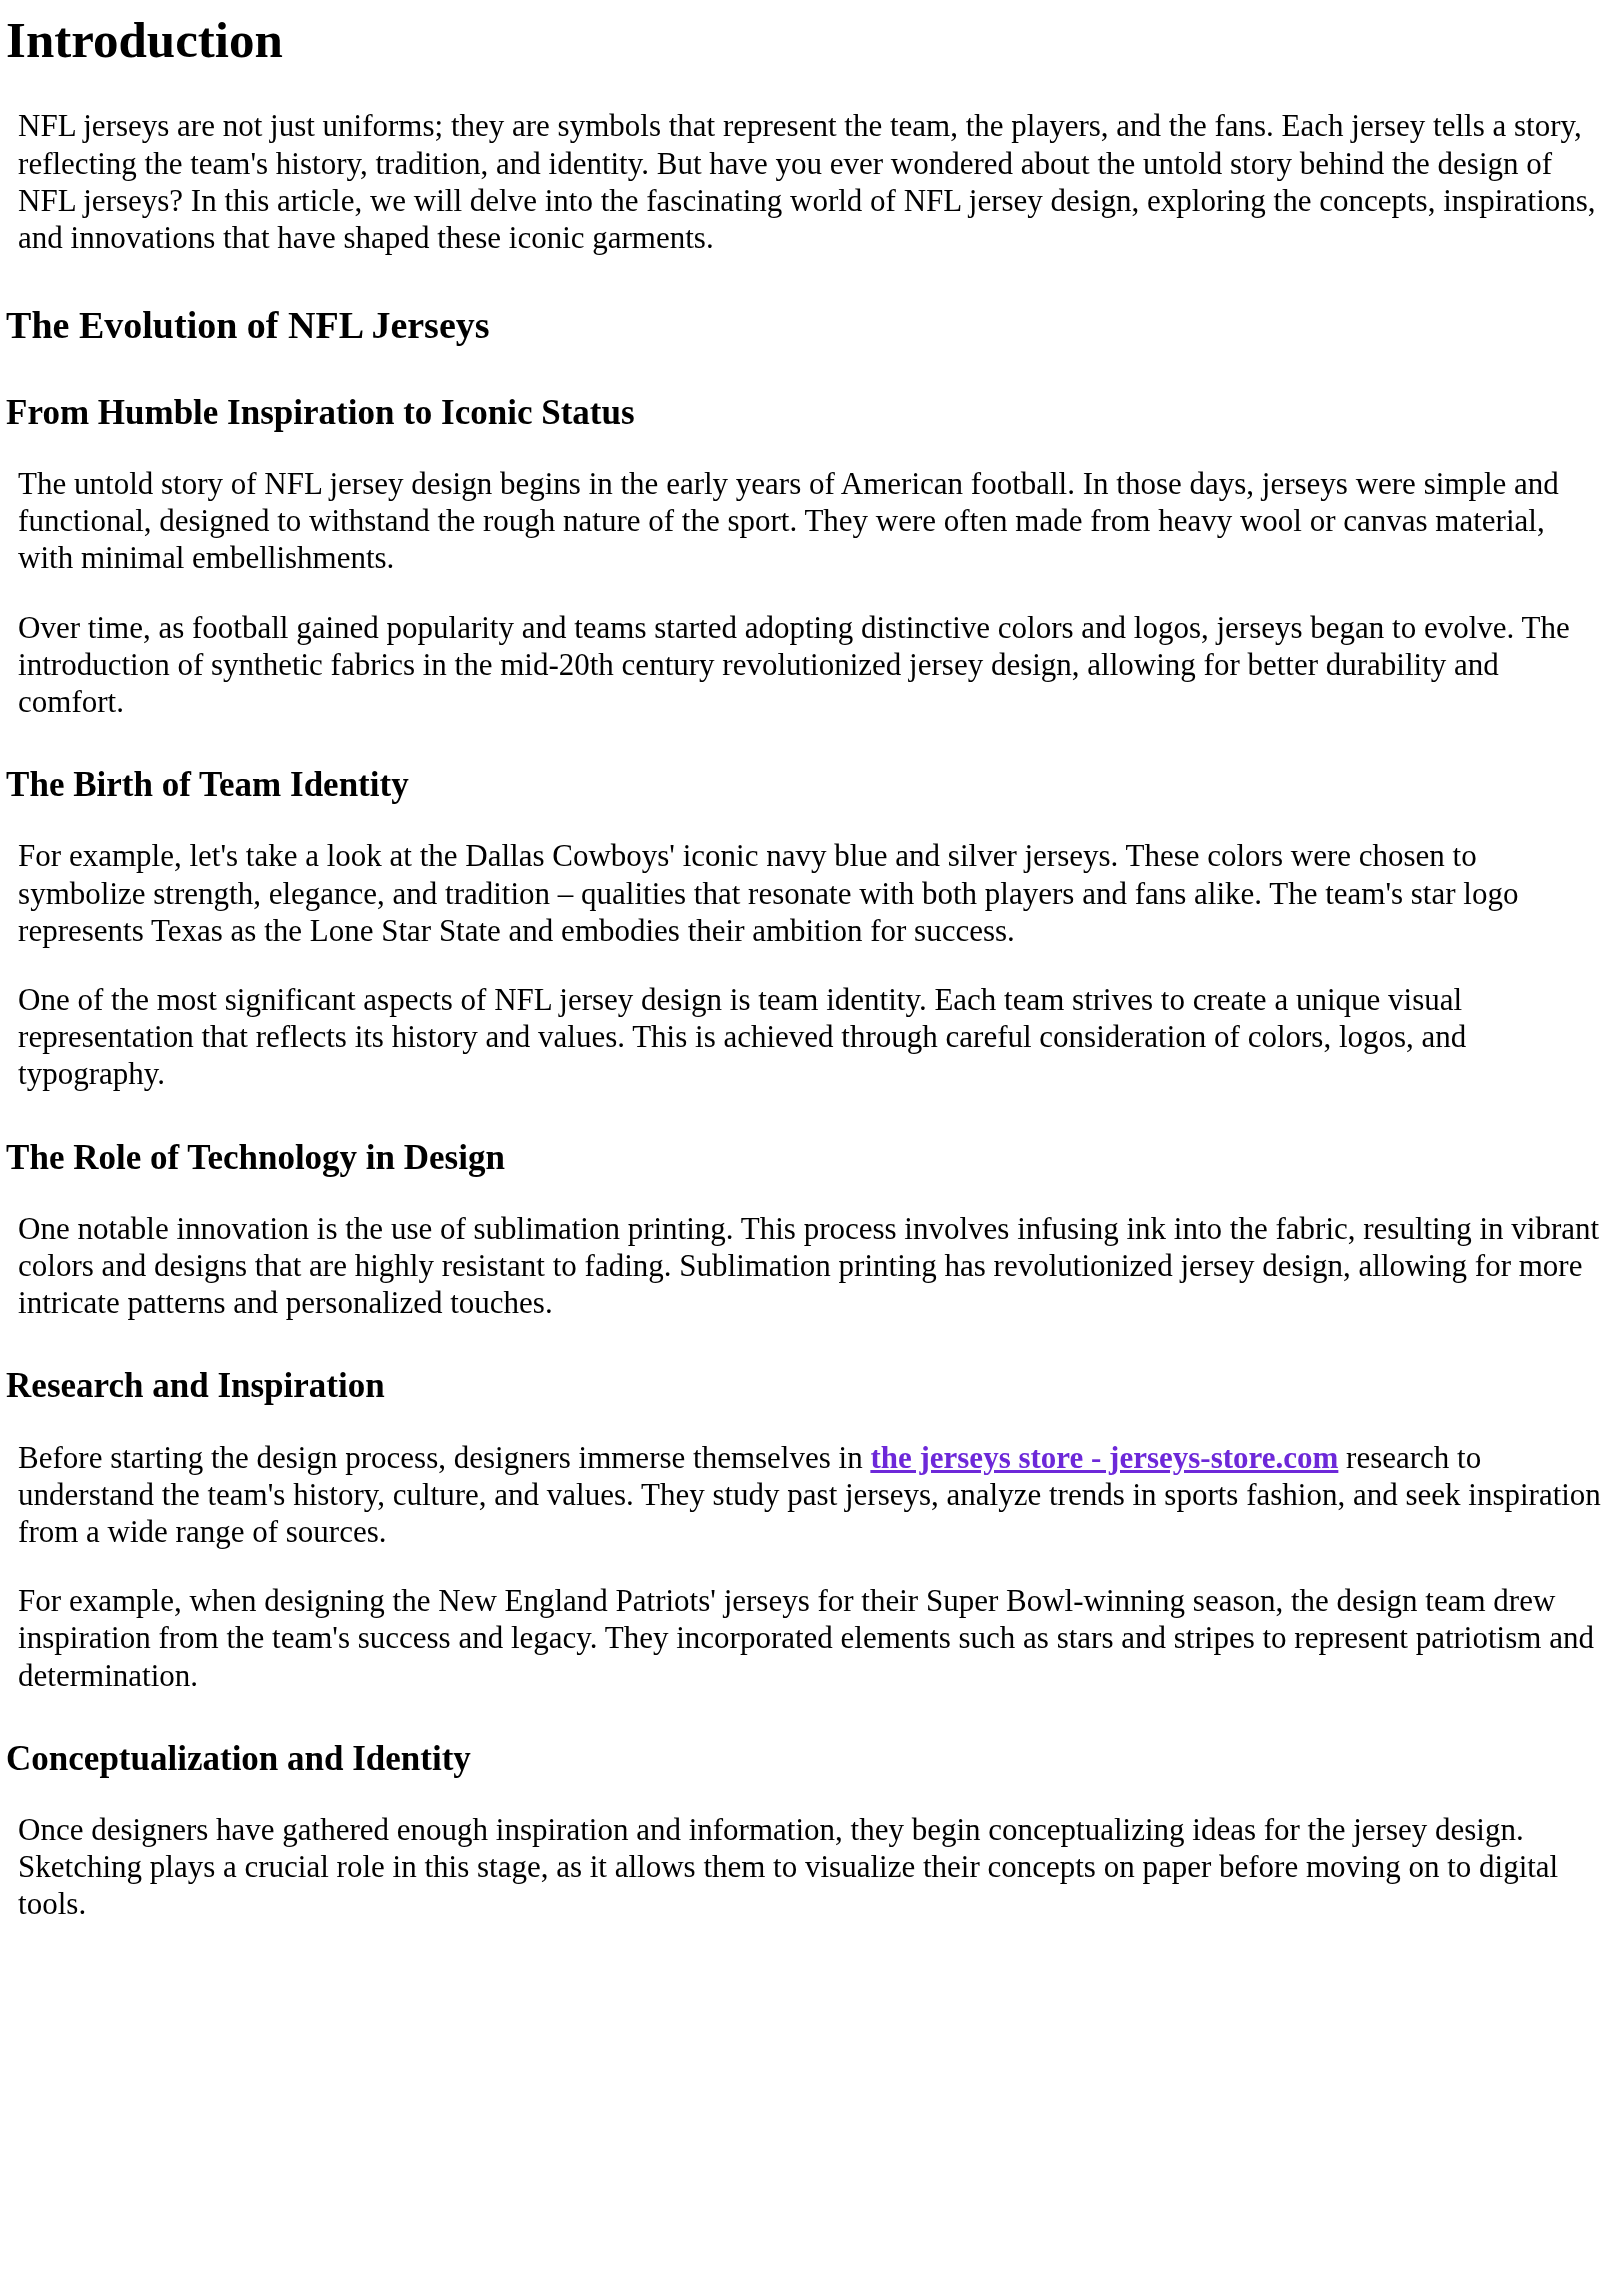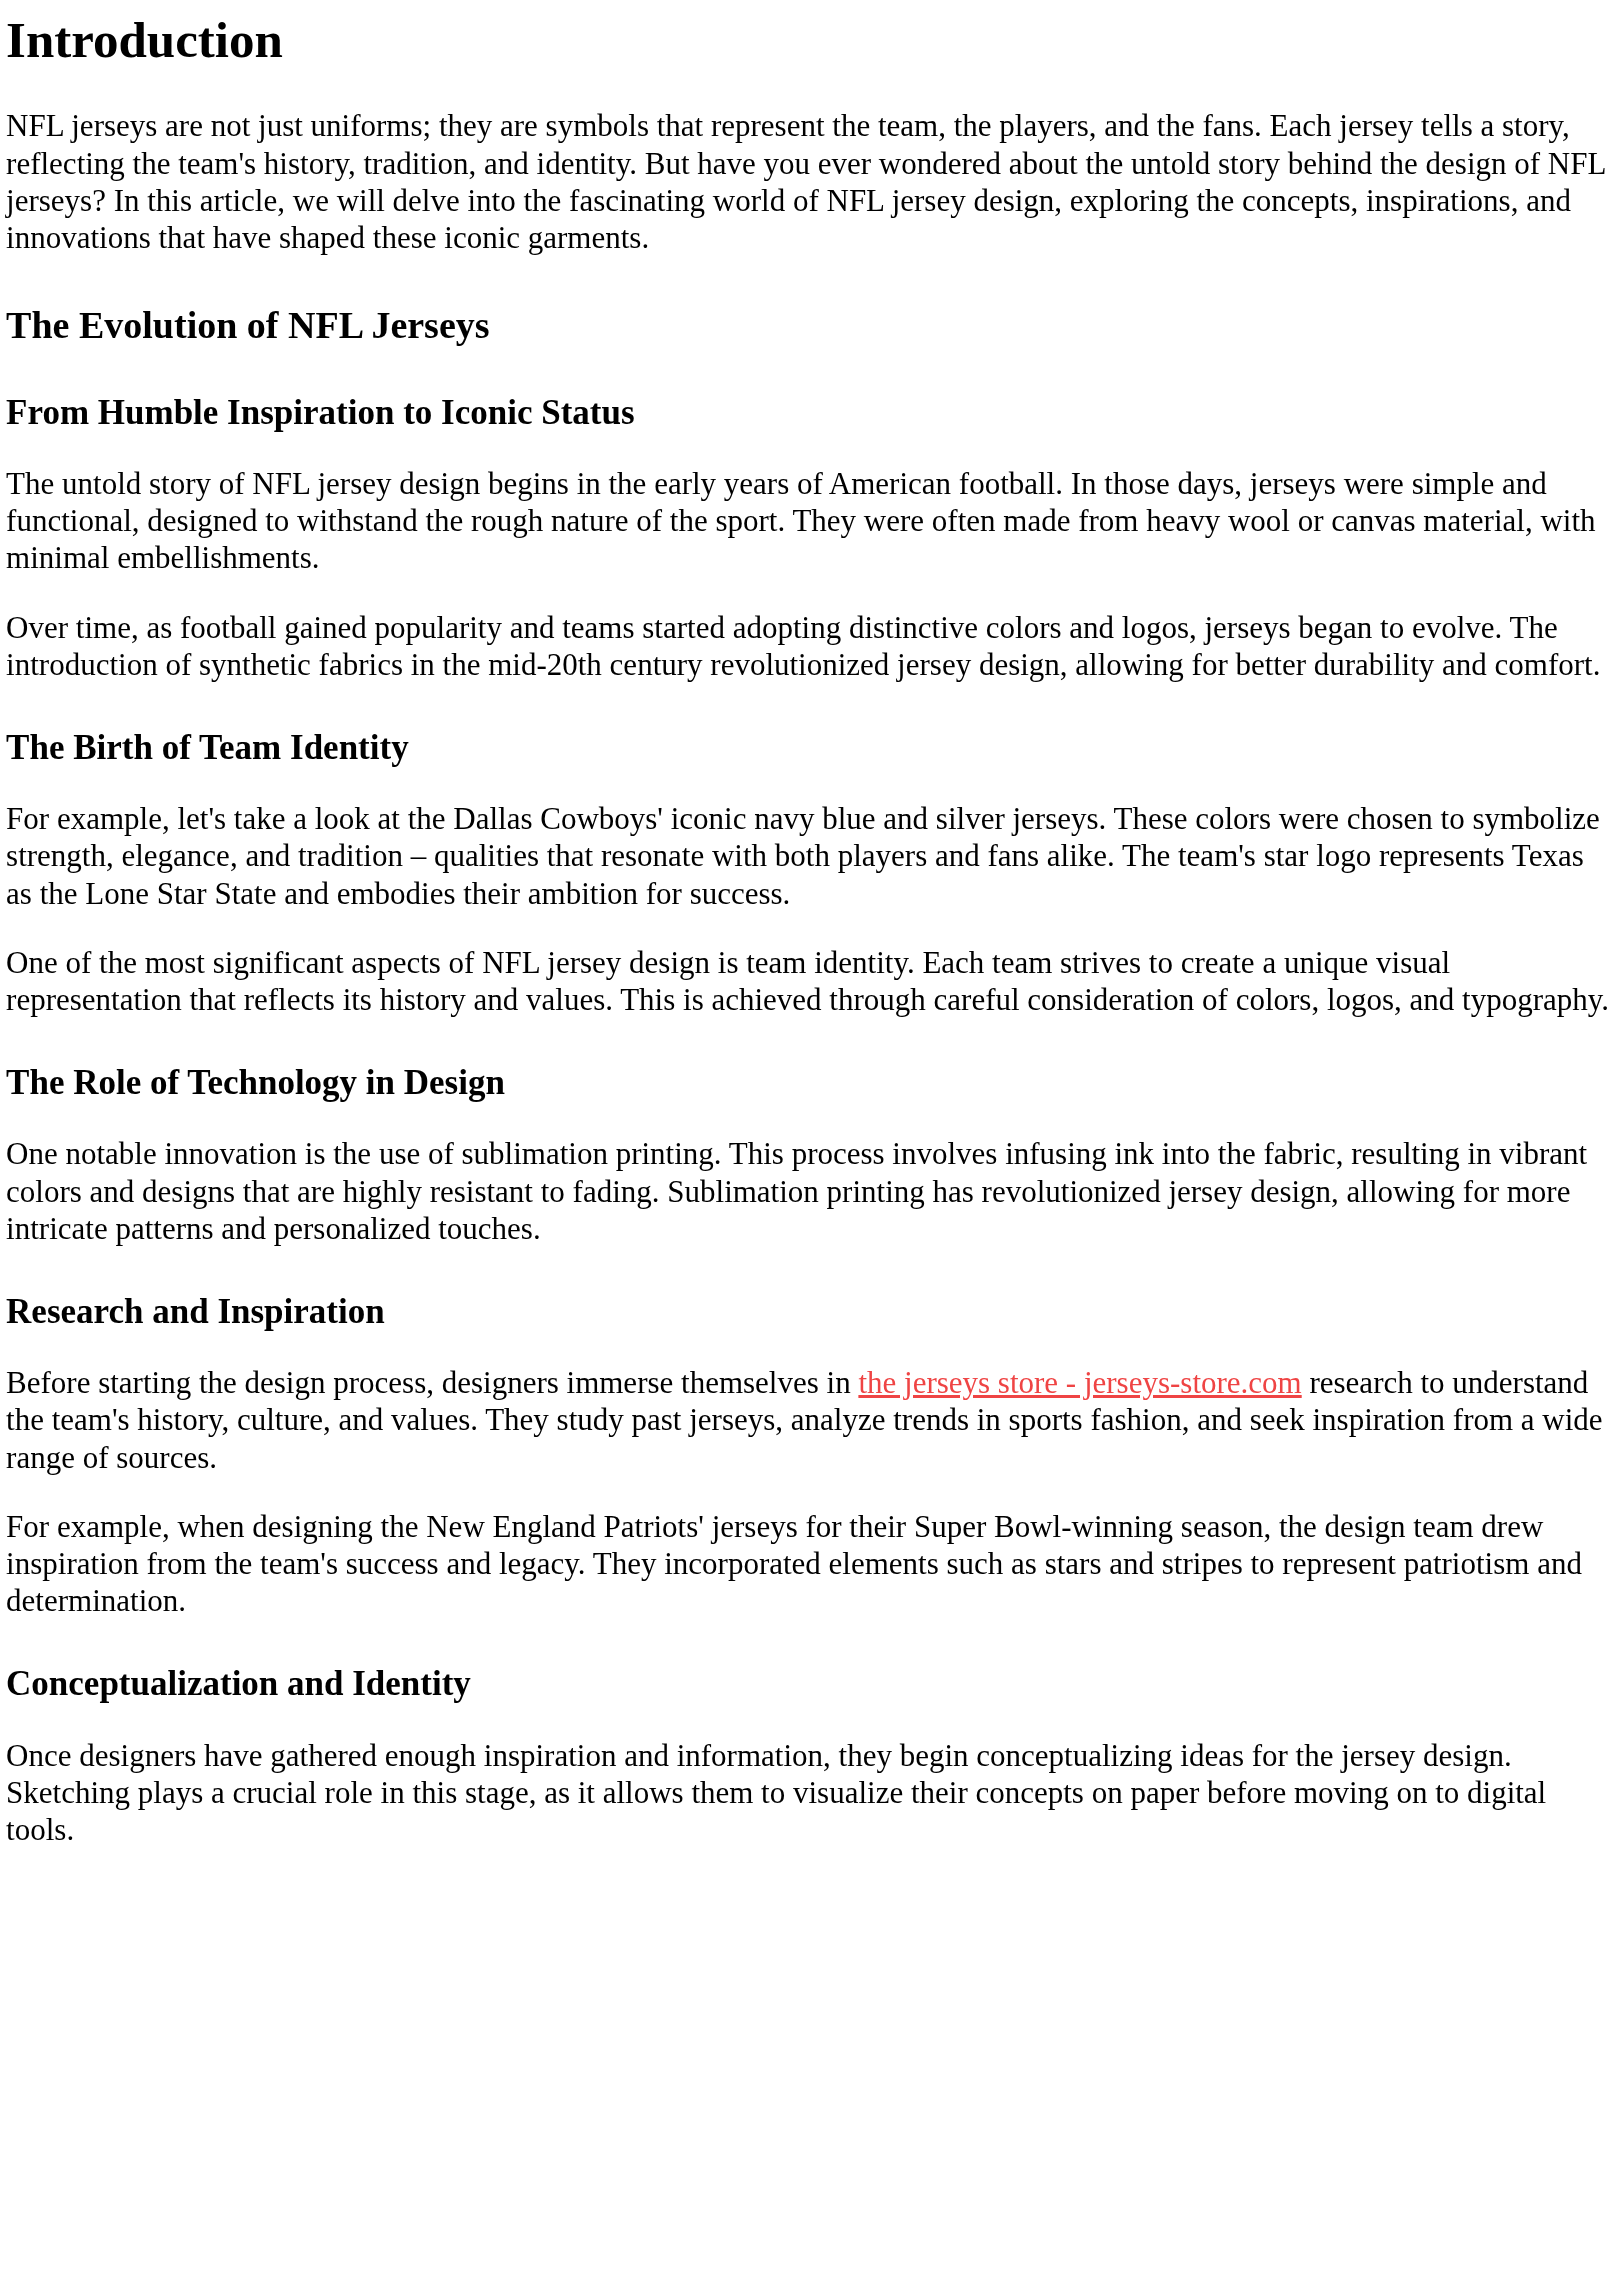--- a/index.html
+++ b/index.html
@@ -32,26 +32,27 @@
     line-height: 1.15;
     margin: 48px 0 32px 0;
   }
   .page h3 {
     font-size: 35px;
     font-weight: bold;
     line-height: 1.15;
     margin: 45px 0 32px 0;
   }
   .page p {
-    margin: 32px 0;
+    margin: 32px 12px;
   }
   .page a {
-    color: #ef4444;
+    color: #6d28d9;
     text-decoration: underline;
     cursor: pointer;
+    font-weight: bold;
   }
 </style>
 </head>
 <body>
 
 <div class="page">
 
   <h1>Introduction</h1>
   <p>NFL jerseys are not just uniforms; they are symbols that represent the team, the players, and the fans. Each jersey tells a story, reflecting the team's history, tradition, and identity. But have you ever wondered about the untold story behind the design of NFL jerseys? In this article, we will delve into the fascinating world of NFL jersey design, exploring the concepts, inspirations, and innovations that have shaped these iconic garments.</p>
 

